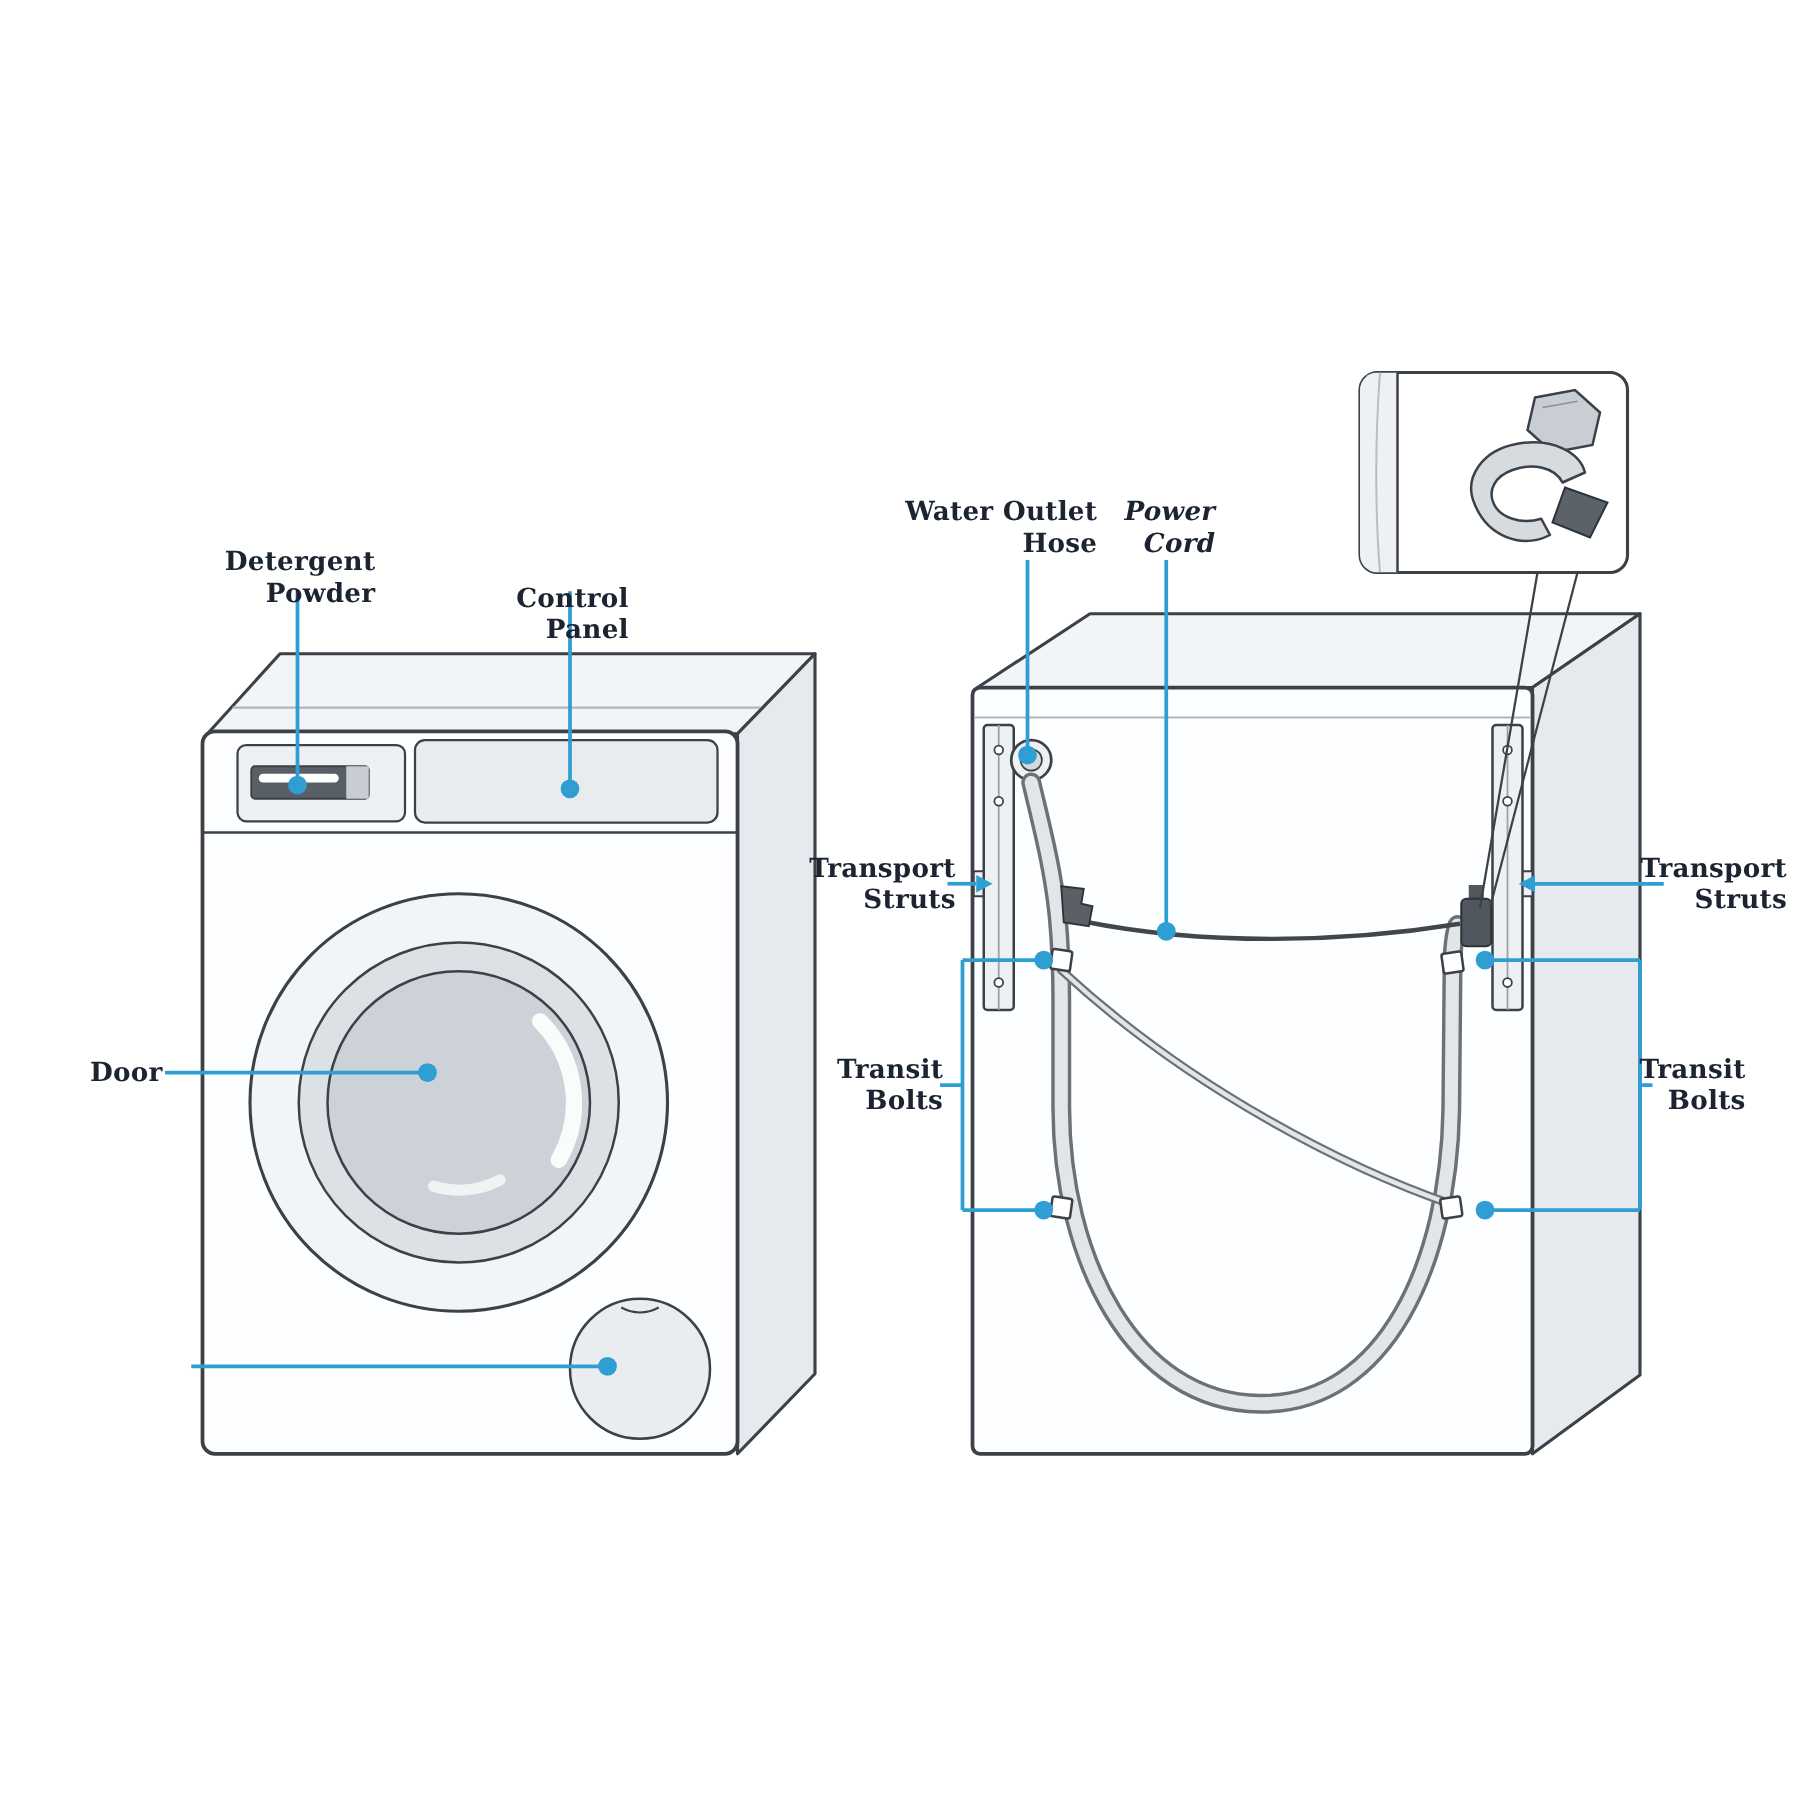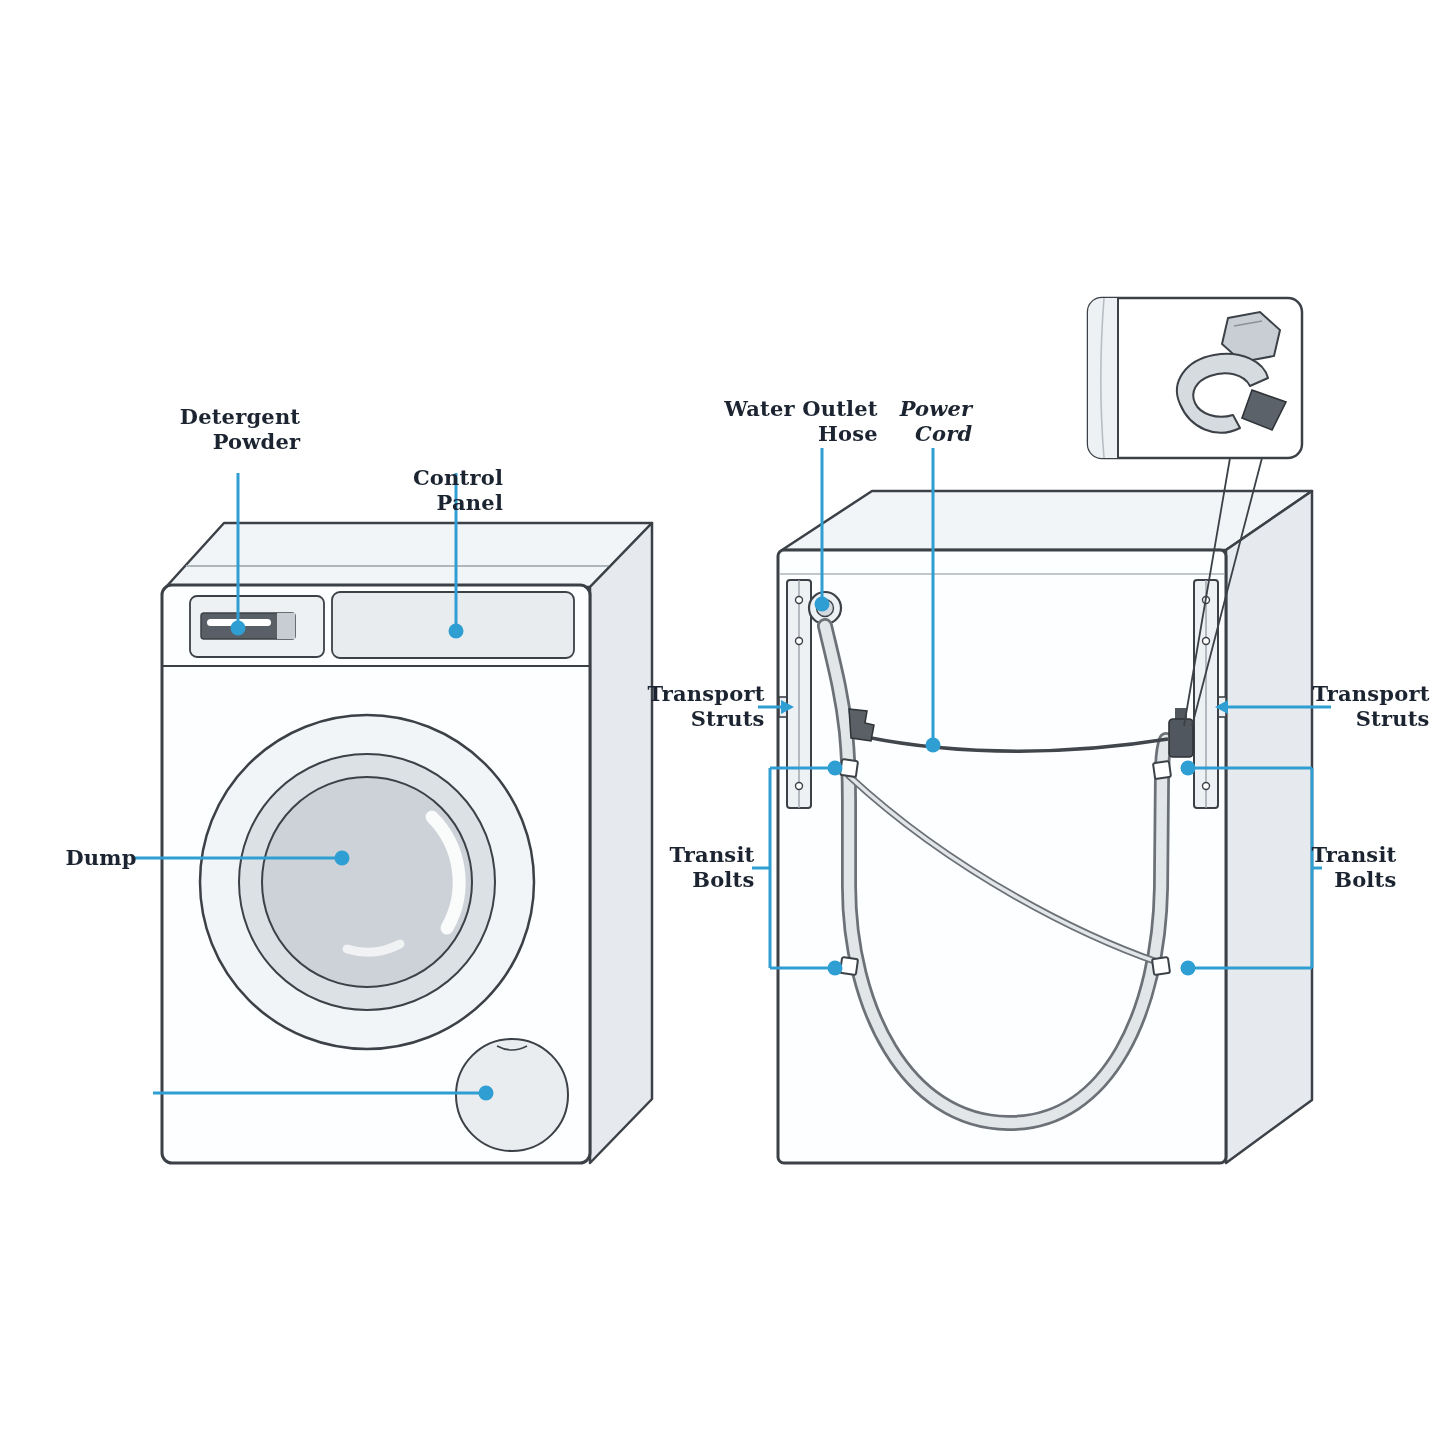--- a/index.html
+++ b/index.html
@@ -145,25 +145,25 @@
       <circle class="accent-fill" cx="486" cy="1093" r="7.5"></circle>
       <circle class="accent-fill" cx="822" cy="604" r="7.5"></circle>
       <circle class="accent-fill" cx="933" cy="745" r="7.5"></circle>
       <circle class="accent-fill" cx="835" cy="768" r="7.5"></circle>
       <circle class="accent-fill" cx="835" cy="968" r="7.5"></circle>
       <circle class="accent-fill" cx="1188" cy="768" r="7.5"></circle>
       <circle class="accent-fill" cx="1188" cy="968" r="7.5"></circle>
     </g>
   </svg>
 
-  <div class="lbl" style="left:240px;top:430px;">Detergent
+  <div class="lbl" style="left:240px;top:462px;">Detergent
 Powder</div>
   <div class="lbl" style="left:458px;top:447px;margin-top:44px;">Control
 Panel</div>
-  <div class="lbl" style="left:101px;top:858px;">Dump</div>
+  <div class="lbl" style="left:101px;top:858px;">Door</div>
   <div class="lbl" style="left:801px;top:422px;">Water Outlet
 Hose</div>
   <div class="lbl" style="left:936px;top:422px;font-style:italic;">Power
 Cord</div>
   <div class="lbl" style="left:706px;top:707px;">Transport
 Struts</div>
   <div class="lbl" style="left:1371px;top:707px;">Transport
 Struts</div>
   <div class="lbl" style="left:712px;top:868px;">Transit
 Bolts</div>

